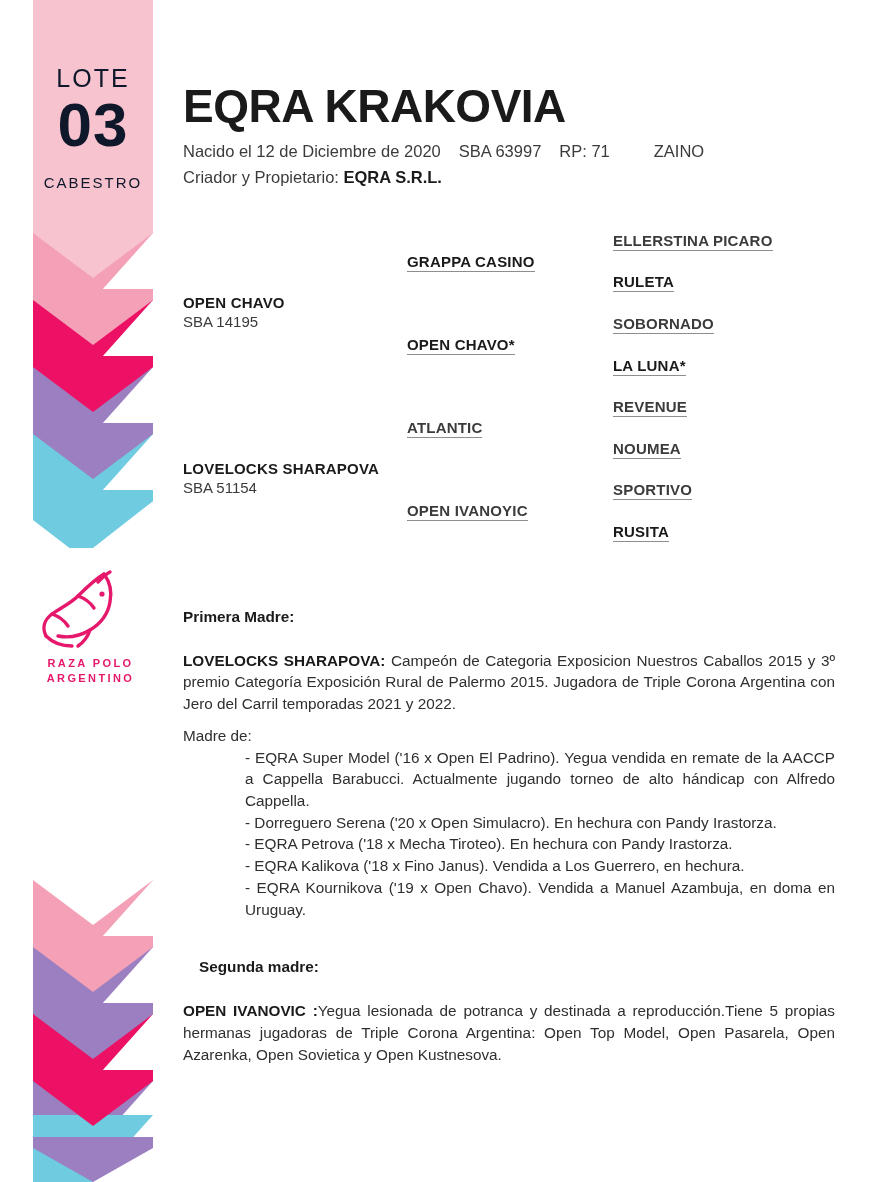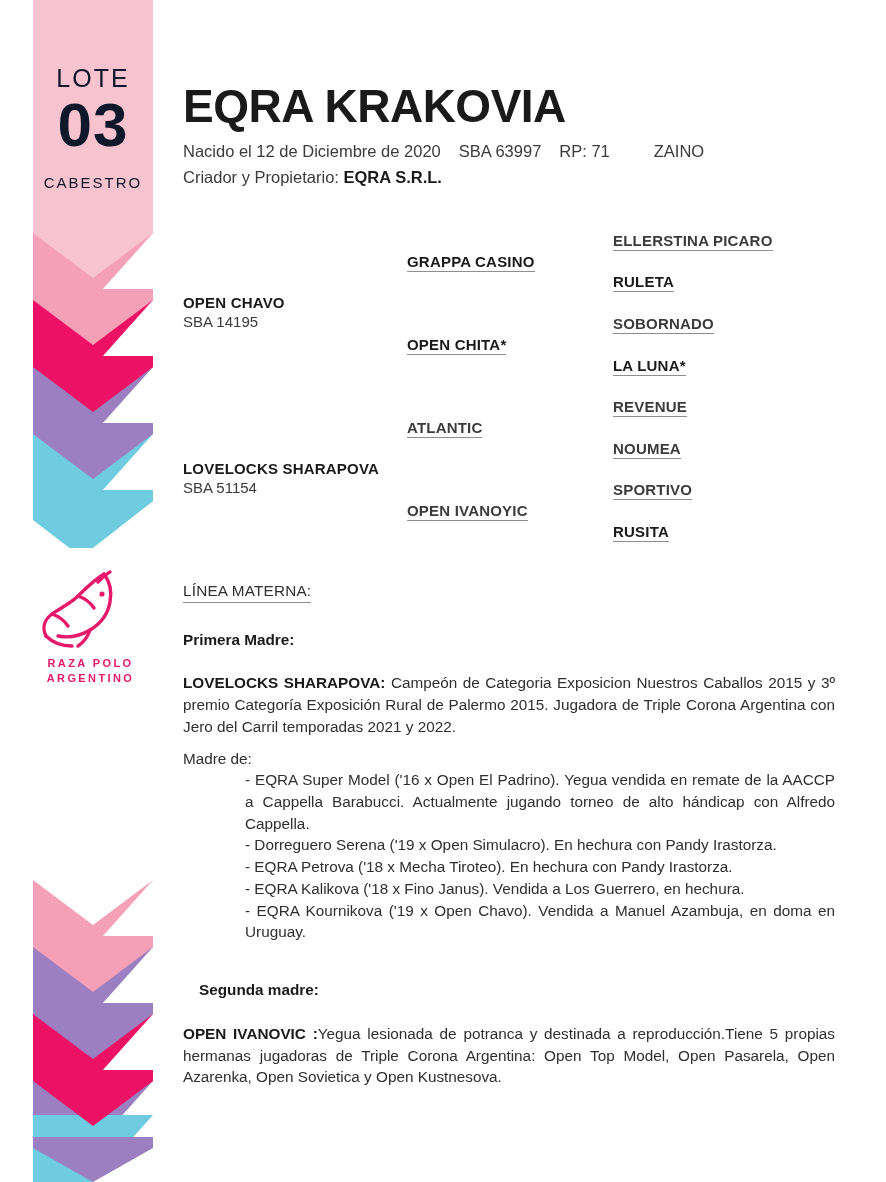--- a/index.html
+++ b/index.html
@@ -333,21 +333,21 @@
   </div>
   <div class="ped" style="left:0; top:232px;">
     <div class="nm">LOVELOCKS SHARAPOVA</div>
     <div class="sba">SBA 51154</div>
   </div>
 
   <div class="ped" style="left:224px; top:25px;">
     <span class="nm uline">GRAPPA CASINO</span>
   </div>
   <div class="ped" style="left:224px; top:108px;">
-    <span class="nm uline">OPEN CHITA*</span>
+    <span class="nm uline">OPEN CHAVO*</span>
   </div>
   <div class="ped" style="left:224px; top:191px;">
     <span class="nm light uline">ATLANTIC</span>
   </div>
   <div class="ped" style="left:224px; top:274px;">
     <span class="nm light uline">OPEN IVANOYIC</span>
   </div>
 
   <div class="ped" style="left:430px; top:4px;">
     <span class="nm light uline">ELLERSTINA PICARO</span>
@@ -369,35 +369,32 @@
   </div>
   <div class="ped" style="left:430px; top:253px;">
     <span class="nm light uline">SPORTIVO</span>
   </div>
   <div class="ped" style="left:430px; top:295px;">
     <span class="nm uline">RUSITA</span>
   </div>
 </div>
 
 <div class="body">
-  <div>
-    <span class="sec-head">LÍNEA MATERNA:</span>
-  </div>
 
   <div class="sub-head">Primera Madre:</div>
 
   <div class="para">
     <b>LOVELOCKS SHARAPOVA:</b><span> Campeón de Categoria Exposicion Nuestros Caballos 2015 y 3º premio Categoría Exposición Rural de Palermo 2015. Jugadora de Triple Corona Argentina con Jero del Carril temporadas 2021 y 2022.</span>
   </div>
 
   <div class="tight">Madre de:</div>
 
   <div class="bullets">
     <div>- EQRA Super Model ('16 x Open El Padrino). Yegua vendida en remate de la AACCP a Cappella Barabucci. Actualmente jugando torneo de alto hándicap con Alfredo Cappella.</div>
-    <div>- Dorreguero Serena ('19 x Open Simulacro). En hechura con Pandy Irastorza.</div>
+    <div>- Dorreguero Serena ('20 x Open Simulacro). En hechura con Pandy Irastorza.</div>
     <div>- EQRA Petrova ('18 x Mecha Tiroteo). En hechura con Pandy Irastorza.</div>
     <div>- EQRA Kalikova ('18 x Fino Janus). Vendida a Los Guerrero, en hechura.</div>
     <div>- EQRA Kournikova ('19 x Open Chavo). Vendida a Manuel Azambuja, en doma en Uruguay.</div>
   </div>
 
   <div class="gap-big"></div>
 
   <div class="sub-head" style="margin-top:0;margin-left:16px;">Segunda madre:</div>
 
   <div class="para">

